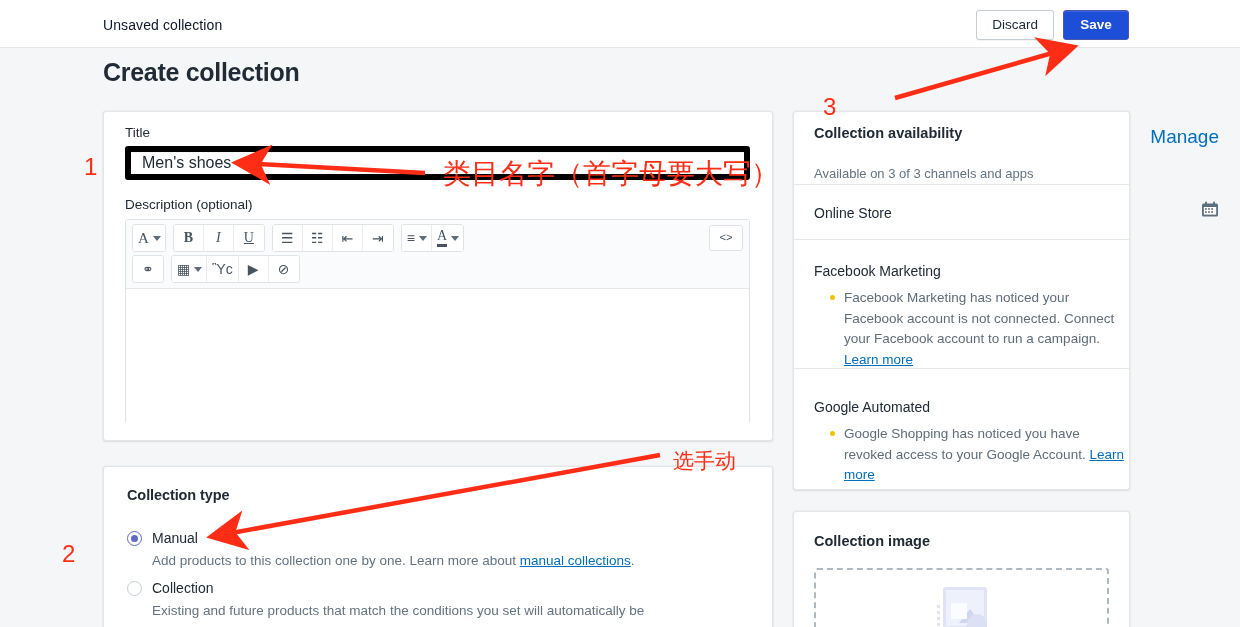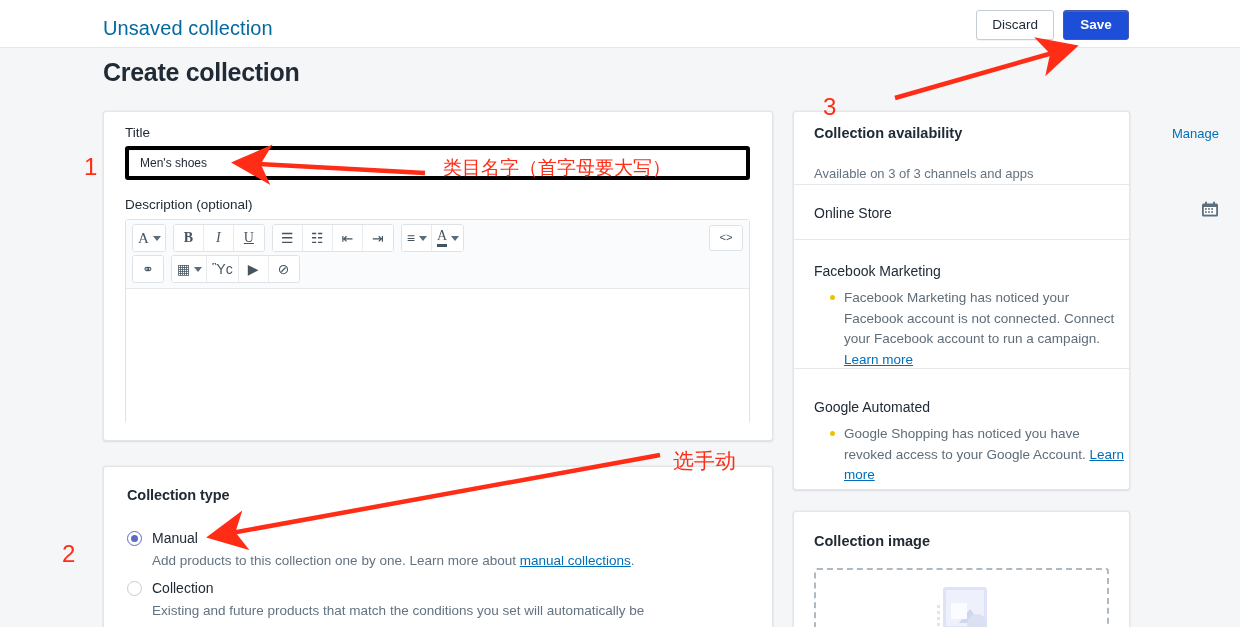--- a/index.html
+++ b/index.html
@@ -14,21 +14,21 @@
   }
 
   
   .topbar {
     position: absolute; top: 0; left: 0; width: 1240px; height: 48px;
     background: #ffffff;
     border-bottom: 1px solid #e6e8eb;
   }
   .topbar-title {
     position: absolute; left: 103px; top: 17px;
-    font-size: 20px; color: #0369a1; letter-spacing: .1px;
+    font-size: 14px; color: #0f172a; letter-spacing: .1px;
   }
   .topbar-actions {
     position: absolute; right: 111px; top: 10px;
     display: flex; gap: 9px; align-items: center;
   }
   .btn {
     font-family: inherit; font-size: 13.5px;
     border-radius: 3px; cursor: pointer; line-height: 1;
     padding: 4px 15px; height: 30px;
     display: inline-flex; align-items: center; justify-content: center;
@@ -65,22 +65,22 @@
   .card-side-1 { left: 793px; top: 111px; width: 337px; height: 379px; }
   .card-side-2 { left: 793px; top: 511px; width: 337px; height: 150px; }
 
   
   .field-label {
     font-size: 13.5px; color: #212b36;
   }
   .lbl-title { position: absolute; left: 125px; top: 125px; }
   .text-input {
     position: absolute; left: 125px; top: 146px; width: 625px; height: 34px;
-    border: 4px solid #000000; border-radius: 3px; background: #fff;
-    font-family: inherit; font-size: 12px; color: #212b36;
+    border: 6px solid #000000; border-radius: 3px; background: #fff;
+    font-family: inherit; font-size: 16px; color: #212b36;
     padding: 0 11px; outline: none;
     box-shadow: inset 0 1px 0 rgba(102,113,123,.05);
   }
   .lbl-desc { position: absolute; left: 125px; top: 197px; }
 
   
   .editor {
     position: absolute; left: 125px; top: 219px; width: 625px; height: 205px;
     border: 1px solid #dfe3e8; border-radius: 3px; background: #fff;
   }
@@ -151,21 +151,21 @@
   .av-div {
     position: absolute; left: 793px; width: 337px; height: 1px;
     background: #e6e8ea;
   }
   .av-title {
     position: absolute; left: 814px; top: 125px;
     font-size: 14.5px; font-weight: 700; color: #212b36;
   }
   .av-manage {
     position: absolute; right: 21px; top: 126px;
-    font-size: 13px; color: #006fbb; cursor: pointer;
+    font-size: 19px; color: #006fbb; cursor: pointer;
   }
   .av-sub {
     position: absolute; left: 814px; top: 146px;
     font-size: 13px; color: #637381; margin-top: 20px;
   }
   .ch-name {
     position: absolute; left: 814px;
     font-size: 14px; color: #212b36;
   }
   .ch-cal {
@@ -223,21 +223,21 @@
 
   
   .ann {
     position: absolute; color: #ff2d16; font-weight: 400;
     font-family: "DejaVu Sans", sans-serif;
   }
   .ann-num { font-size: 24px; font-family: "Liberation Sans", sans-serif; }
   .ann-n1 { left: 84px; top: 153px; }
   .ann-n2 { left: 62px; top: 540px; }
   .ann-n3 { left: 823px; top: 93px; }
-  .ann-cn1 { left: 443px; top: 155px; font-size: 19px; }
+  .ann-cn1 { left: 443px; top: 155px; font-size: 28px; }
   .ann-cn2 { left: 673px; top: 447px; font-size: 21px; }
   .arrow-svg { position: absolute; left: 0; top: 0; pointer-events: none; }
 </style>
 </head>
 <body>
 
 <div class="topbar">
   <div class="topbar-title">Unsaved collection</div>
   <div class="topbar-actions">
     <button class="btn btn-default">Discard</button>

